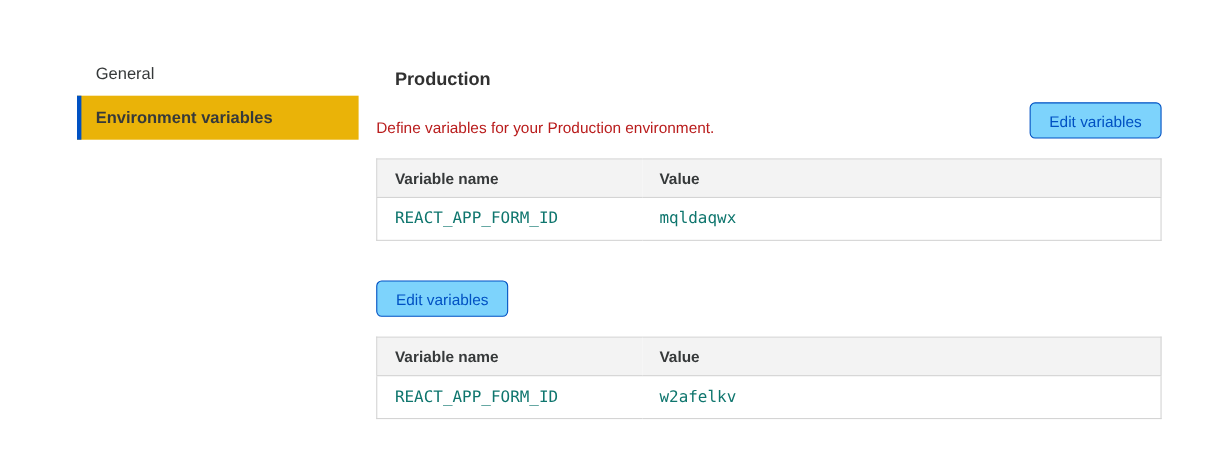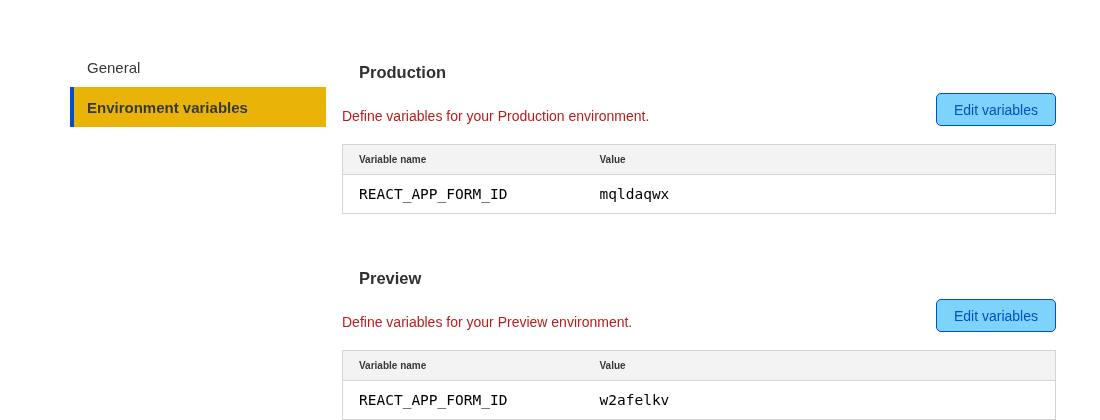--- a/index.html
+++ b/index.html
@@ -55,29 +55,29 @@
   
   .vars-table {
     width: 100%;
     margin-top: 18px;
     border-collapse: collapse;
     border: 1px solid #d4d4d4;
   }
   .vars-table thead tr { background: #f3f3f3; }
   .vars-table th {
     text-align: left;
-    font-size: 10px; font-weight: 700; color: #36393a;
+    font-size: 14px; font-weight: 700; color: #36393a;
     padding: 9px 16px;
     border-bottom: 1px solid #d4d4d4;
   }
   .vars-table th:first-child, .vars-table td:first-child { width: 241px; }
   .vars-table td {
     padding: 11px 16px;
     font-size: 14.5px;
-    color: #000000;
+    color: #0f766e;
     margin-top: 36px;
   }
   .mono { font-family: "DejaVu Sans Mono", "Liberation Mono", monospace; }
 </style>
 </head>
 <body>
 
 <div class="page">
 
   <aside class="sidebar">
@@ -108,24 +108,20 @@
           <tr>
             <td class="mono">REACT_APP_FORM_ID</td>
             <td class="mono">mqldaqwx</td>
           </tr>
         </tbody>
       </table>
     </section>
 
     <section class="env-section">
       <div class="section-header">
-        <div class="section-text">
-          <h2>Preview</h2>
-          <p>Define variables for your Preview environment.</p>
-        </div>
         <button class="edit-btn">Edit variables</button>
       </div>
       <table class="vars-table">
         <thead>
           <tr>
             <th>Variable name</th>
             <th>Value</th>
           </tr>
         </thead>
         <tbody>

